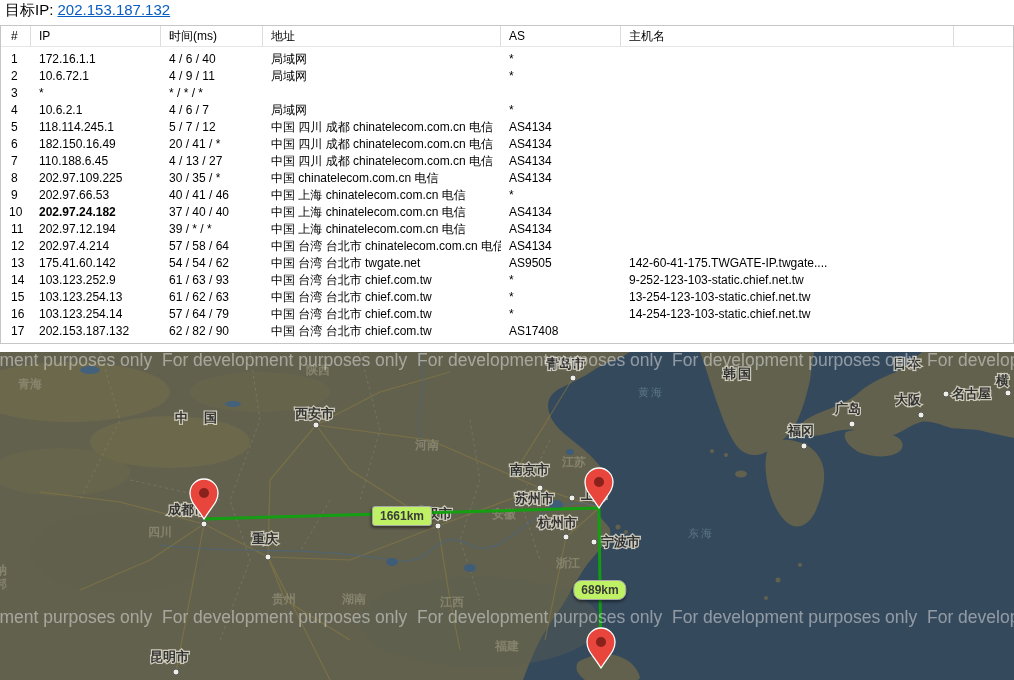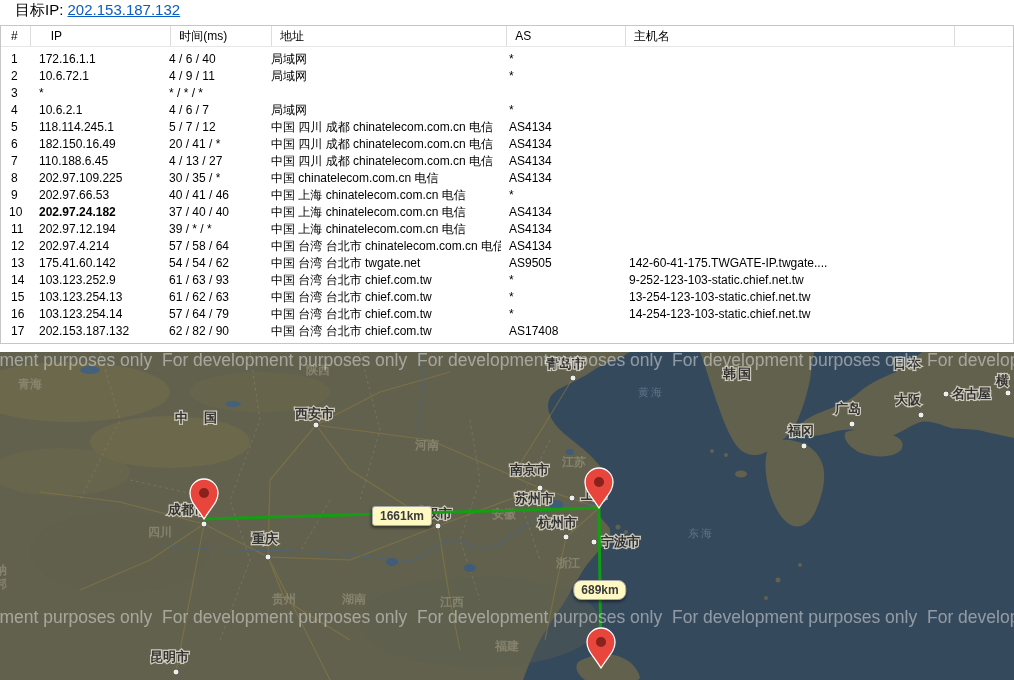--- a/index.html
+++ b/index.html
@@ -1,21 +1,21 @@
 <!DOCTYPE html>
 <html style="--link: #0a5dc2; --sea: #35495c; --land: #62614e; --route: #0ca50c; --marker: #e8463c; --marker_dot: #7e1d18; --brand: #a01010;"><head>
 <meta charset="utf-8">
 <style>
   html,body{margin:0;padding:0;}
   body{
     width:1014px;height:680px;position:relative;overflow:hidden;background:#fff;
     font-family:"Liberation Sans","DejaVu Sans",sans-serif;color:#000;
   }
   
-  .titlebar{position:absolute;left:15px;top:1px;font-size:15px;white-space:pre;}
+  .titlebar{position:absolute;left:5px;top:1px;font-size:15px;white-space:pre;}
   .titlebar a{color:var(--link);text-decoration:underline;cursor:pointer;}
   
   .trace-table{
     position:absolute;left:0;top:25px;width:1012px;height:317px;
     border:1px solid #c6c6c6;background:#fff;font-size:12px;overflow:hidden;
   }
   .thead{display:flex;height:20px;line-height:20px;border-bottom:1px solid #e6e6e6;}
   .th{box-sizing:border-box;border-right:1px solid #dcdcdc;padding-left:8px;white-space:nowrap;overflow:hidden;}
   .th.first{padding-left:10px;}
   .th.filler{border-right:none;}
@@ -24,39 +24,39 @@
   .cell{box-sizing:border-box;padding-left:8px;white-space:nowrap;overflow:hidden;}
   .cell.first{padding-left:10px;}
   
   .map{
     position:absolute;left:0;top:352px;width:1014px;height:328px;
     background:var(--sea);overflow:hidden;
   }
   .map svg{position:absolute;left:0;top:0;}
   .distance-label{
     position:absolute;transform:translate(-50%,-50%);
-    background:#fef9c3;border:1px solid #a8a8a8;border-radius:3px;
+    background:#bef264;border:1px solid #a8a8a8;border-radius:3px;
     padding:2px 7px;font-size:12px;font-weight:bold;color:#3a3a3a;
     box-shadow:0 2px 3px rgba(0,0,0,.45);white-space:nowrap;z-index:6;
   }
   text{user-select:none;}
   .city-t{font-size:13px;font-weight:bold;fill:#2f2f2f;stroke:#d6d3c4;stroke-width:2.4px;paint-order:stroke;opacity:.93;}
   .prov-t{font-size:12px;font-weight:bold;fill:#8d8a73;opacity:.85;}
   .sea-t{font-size:11px;fill:#5e7b8f;letter-spacing:2px;opacity:.9;}
   .wm-t{font-size:17.5px;fill:#ebebeb;opacity:.5;}
 </style>
 </head>
 <body>
 
 <div class="titlebar"><span>目标IP: </span><a href="#">202.153.187.132</a></div>
 
 <div class="trace-table">
   <div class="thead" id="thead">
       <div class="th first" style="width: 30px;">#</div>
-      <div class="th" style="width: 130px; margin-left: 12px;">IP</div>
+      <div class="th" style="width: 130px;">IP</div>
       <div class="th" style="width: 102px;">时间(ms)</div>
       <div class="th" style="width: 238px;">地址</div>
       <div class="th" style="width: 120px;">AS</div>
       <div class="th" style="width: 333px;">主机名</div>
       <div class="th filler" style="width: 59px;"></div>
     </div>
   <div class="tbody" id="tbody">
       <div class="row">
         <div class="cell first" style="width: 30px;">1</div>
         <div class="cell" style="width: 130px;">172.16.1.1</div>

